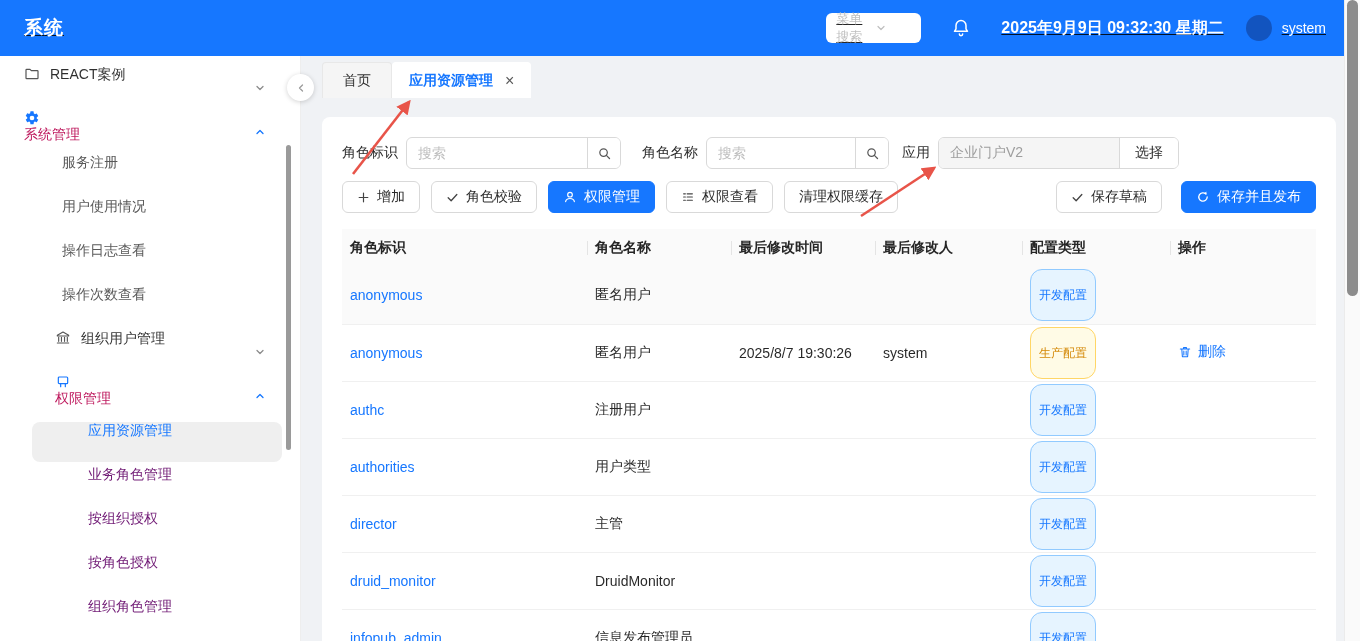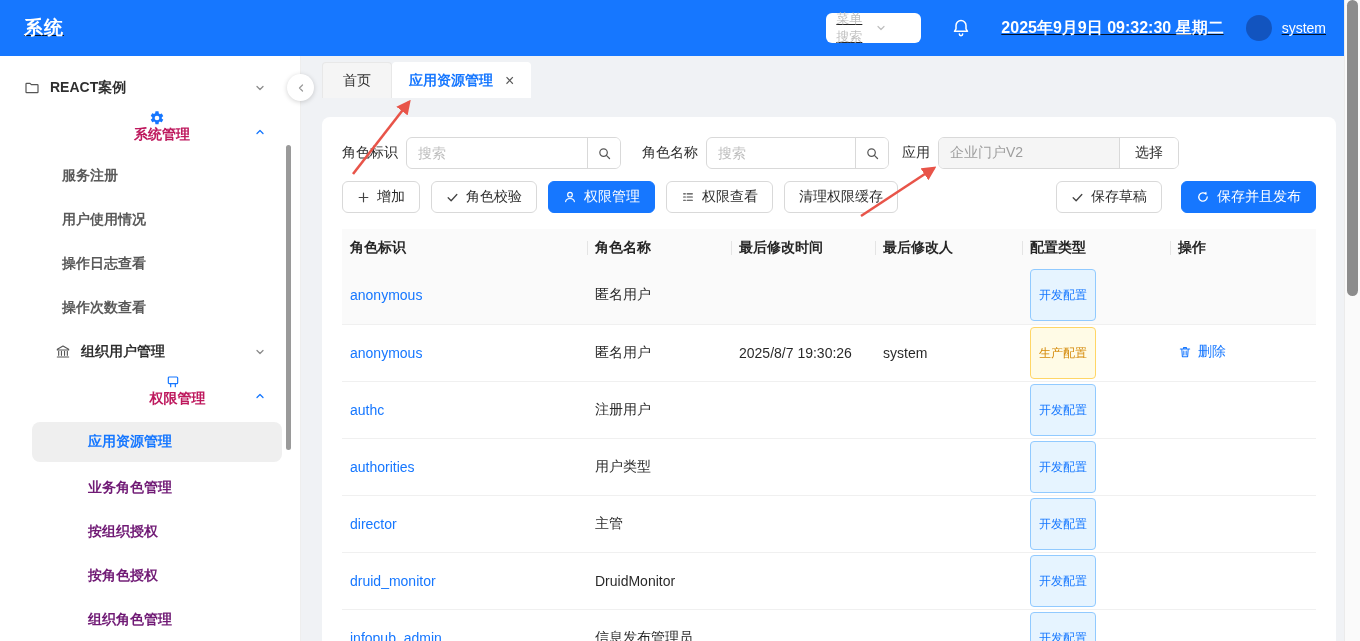--- a/index.html
+++ b/index.html
@@ -18,21 +18,21 @@
   .avatar { width:26px; height:26px; border-radius:50%; background:#1254bf; margin-right:10px; cursor:pointer; }
   .username { color:#fff; font-size:14px; margin-right:18px; }
 
   
   .page-scrollbar { position:absolute; right:0; top:0; width:16px; height:641px; background:#fafafa; border-left:1px solid #ebebeb; z-index:6; }
   .page-scrollbar .thumb { position:absolute; left:2px; top:0; width:11px; height:296px; background:#8c8c8c; border-radius:6px; }
 
   
   .sidebar { position:absolute; left:0; top:56px; width:301px; bottom:0; background:#fff; border-right:1px solid #eee; z-index:2; }
   .menu { list-style:none; padding-top:10px; }
-  .menu li { height:44px; display:flex; align-items:center; position:relative; cursor:pointer; color:rgba(0,0,0,.82);font-weight:bold; }
+  .menu li { height:44px; display:flex; position:relative; cursor:pointer; color:rgba(0,0,0,.82); }
   .menu li .mi { display:flex; margin-right:10px; color:#555; }
   .menu li.lvl1 { padding-left:24px; }
   .menu li.grp  { padding-left:55px; }
   .menu li.lvl2 { padding-left:62px; color:#595959; }
   .menu li.lvl3 { margin-left:32px; width:250px; padding-left:56px; border-radius:8px; color:#701a75; }
   .menu li.active { color:#be185d;flex-direction:column; }
   .menu li.active .mi { color:#1677ff; }
   .menu li.selected { background:#efefef; height:40px; margin-top:4px; margin-bottom:4px; color:#1677ff; }
   .chev { position:absolute; right:34px; top:50%; transform:translateY(-50%); color:#8c8c8c; display:flex; }
   .chev.blue { color:#1677ff; }
@@ -72,21 +72,21 @@
   .tspacer { flex:1; }
   .btn.last { margin-right:0;margin-left:8px; }
 
   
   table { width:100%; border-collapse:collapse; table-layout:fixed; }
   thead th { background:#fafafa; height:38px; text-align:left; font-size:14px; font-weight:bold; color:#262626; padding-left:8px; position:relative; }
   thead th + th::before { content:""; position:absolute; left:0; top:12px; width:1px; height:14px; background:#e4e4e4; }
   tbody td { height:57px; border-bottom:1px solid #f0f0f0; padding-left:8px; font-size:14px; color:rgba(0,0,0,.85); }
   tbody tr.shade { background:#fafafa; }
   .link { color:#1677ff; cursor:pointer; }
-  .badge { display:inline-block; padding:15px 8px; font-size:12px; line-height:20px; border-radius:4px; }
+  .badge { display:inline-block; padding:15px 8px; font-size:12px; line-height:20px; border-radius:12px; }
   .badge.dev  { color:#1677ff; background:#e6f4ff; border:1px solid #91caff; }
   .badge.prod { color:#d48806; background:#fffbe6; border:1px solid #ffd666; }
   .action-del { display:inline-flex; align-items:center; color:#1677ff; cursor:pointer; }
   .action-del .bi { display:flex; margin-right:6px; }
 
   
   .arrows { position:absolute; left:0; top:0; width:1360px; height:641px; pointer-events:none; z-index:9; }
 </style>
 </head>
 <body>

